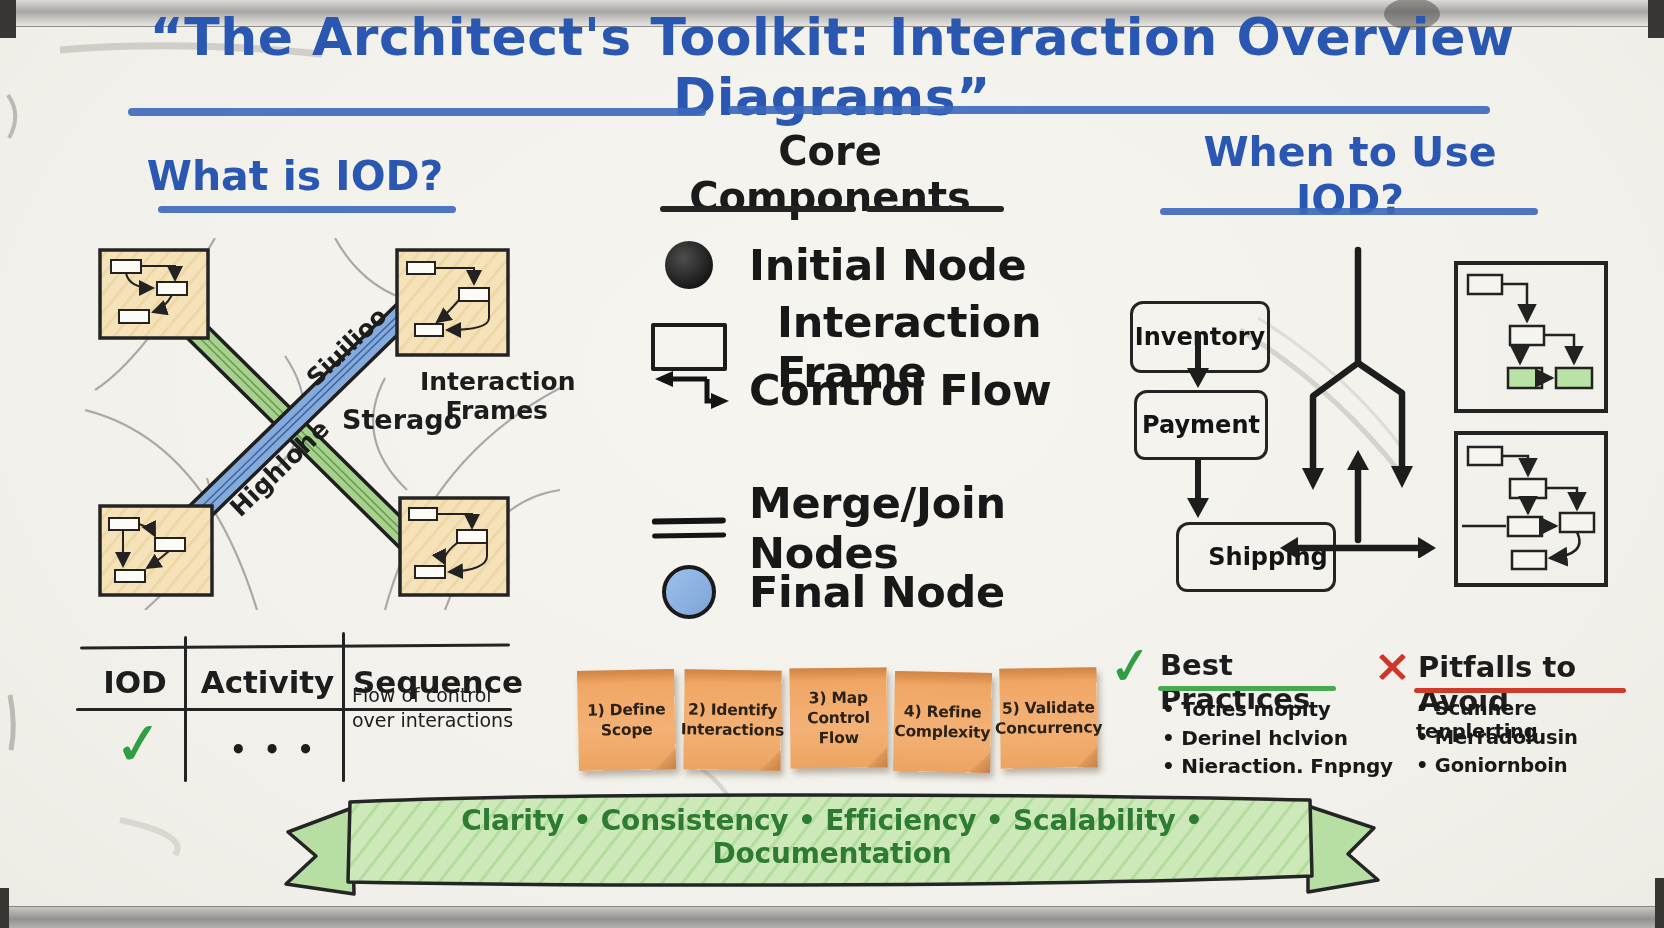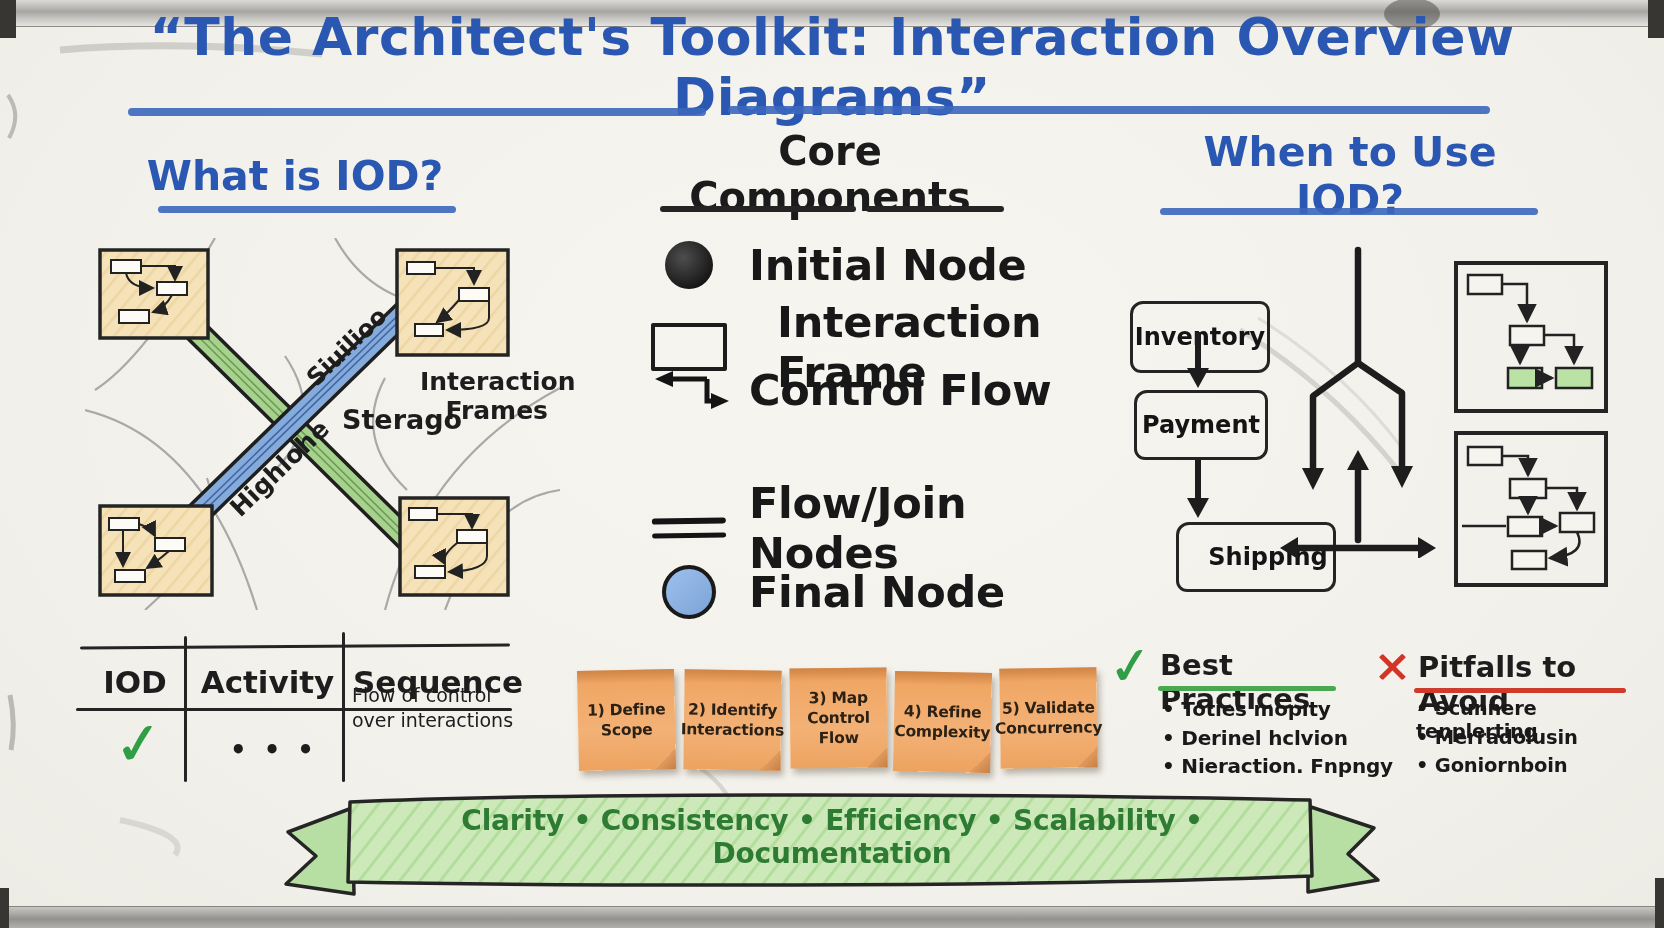--- a/index.html
+++ b/index.html
@@ -184,21 +184,21 @@
     </div>
     <div class="leg-label">Control Flow</div>
   </div>
   <div class="abs leg-row" style="top:496px;">
     <div class="leg-icon">
       <div style="display:flex;flex-direction:column;gap:9px;transform:rotate(-1deg);">
         <div class="forkbar"></div>
           <div class="forkbar"></div>
       </div>
     </div>
-    <div class="leg-label">Flow/Join Nodes</div>
+    <div class="leg-label">Merge/Join Nodes</div>
   </div>
   <div class="abs leg-row" style="top:560px;">
     <div class="leg-icon">
         <div class="circle-final"></div>
       </div>
     <div class="leg-label">Final Node</div>
   </div>
 
   <div class="abs ctr h-col blue" style="left:1155px;top:152px;width:390px;height:48px;font-size:41px;">When to Use IOD?</div>
   <div class="abs hrule" style="left:1160px;top:208px;width:378px;height:7px;"></div>

